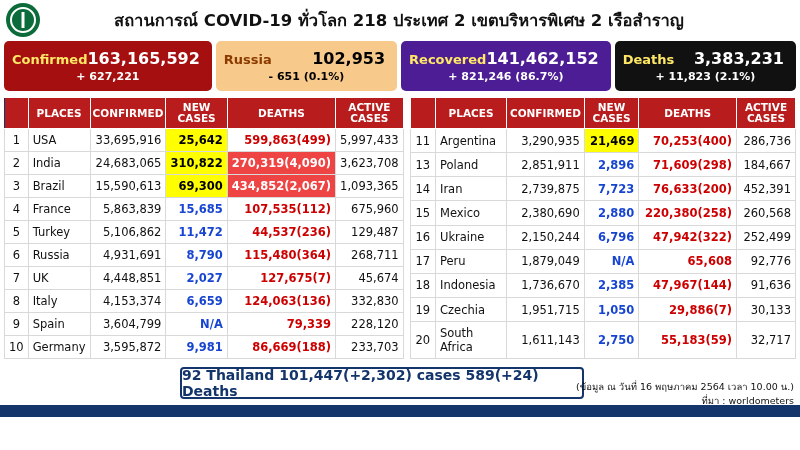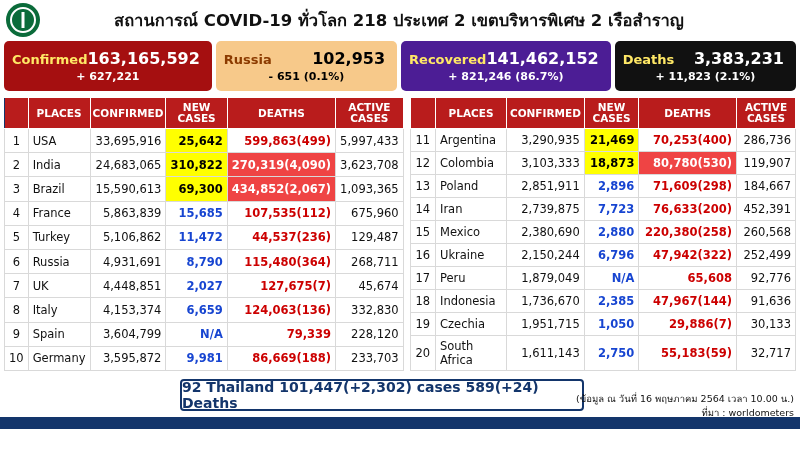--- a/index.html
+++ b/index.html
@@ -274,28 +274,20 @@
       <tbody id="right-body">
           <tr>
             <td class="rank">11</td>
             <td class="place">Argentina</td>
             <td>3,290,935</td>
             <td class="hl-yellow">21,469</td>
             <td class="txt-red">70,253(400)</td>
             <td>286,736</td>
           </tr>
           <tr>
-            <td class="rank">12</td>
-            <td class="place">Colombia</td>
-            <td>3,103,333</td>
-            <td class="hl-yellow">18,873</td>
-            <td class="hl-red">80,780(530)</td>
-            <td>119,907</td>
-          </tr>
-          <tr>
             <td class="rank">13</td>
             <td class="place">Poland</td>
             <td>2,851,911</td>
             <td class="txt-blue">2,896</td>
             <td class="txt-red">71,609(298)</td>
             <td>184,667</td>
           </tr>
           <tr>
             <td class="rank">14</td>
             <td class="place">Iran</td>

